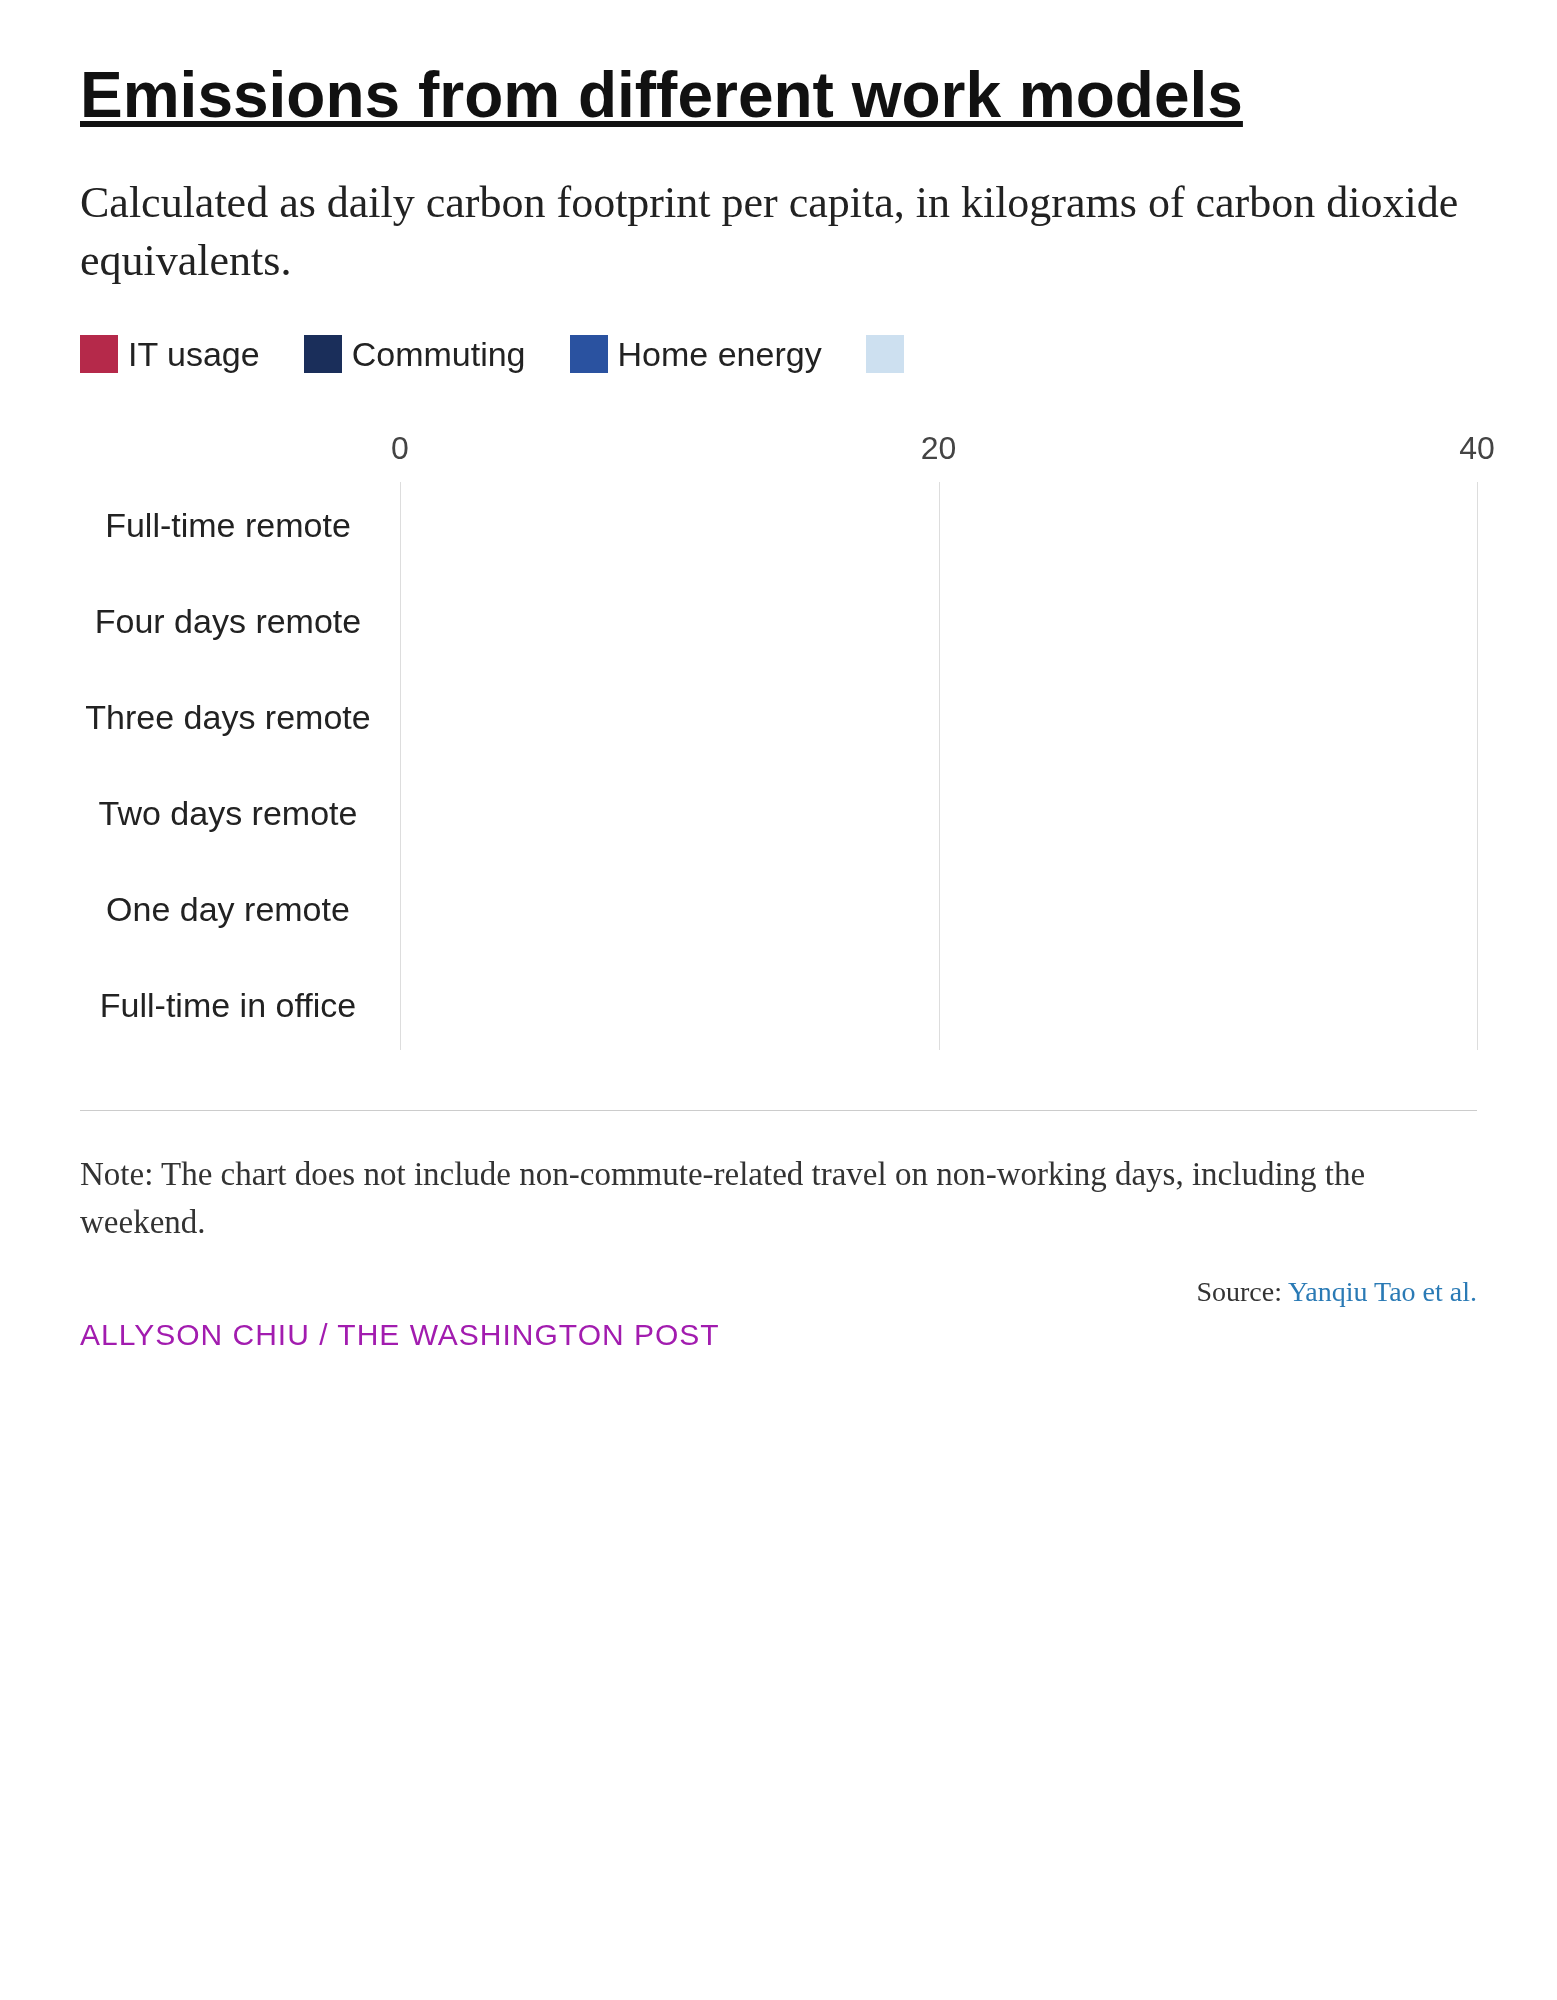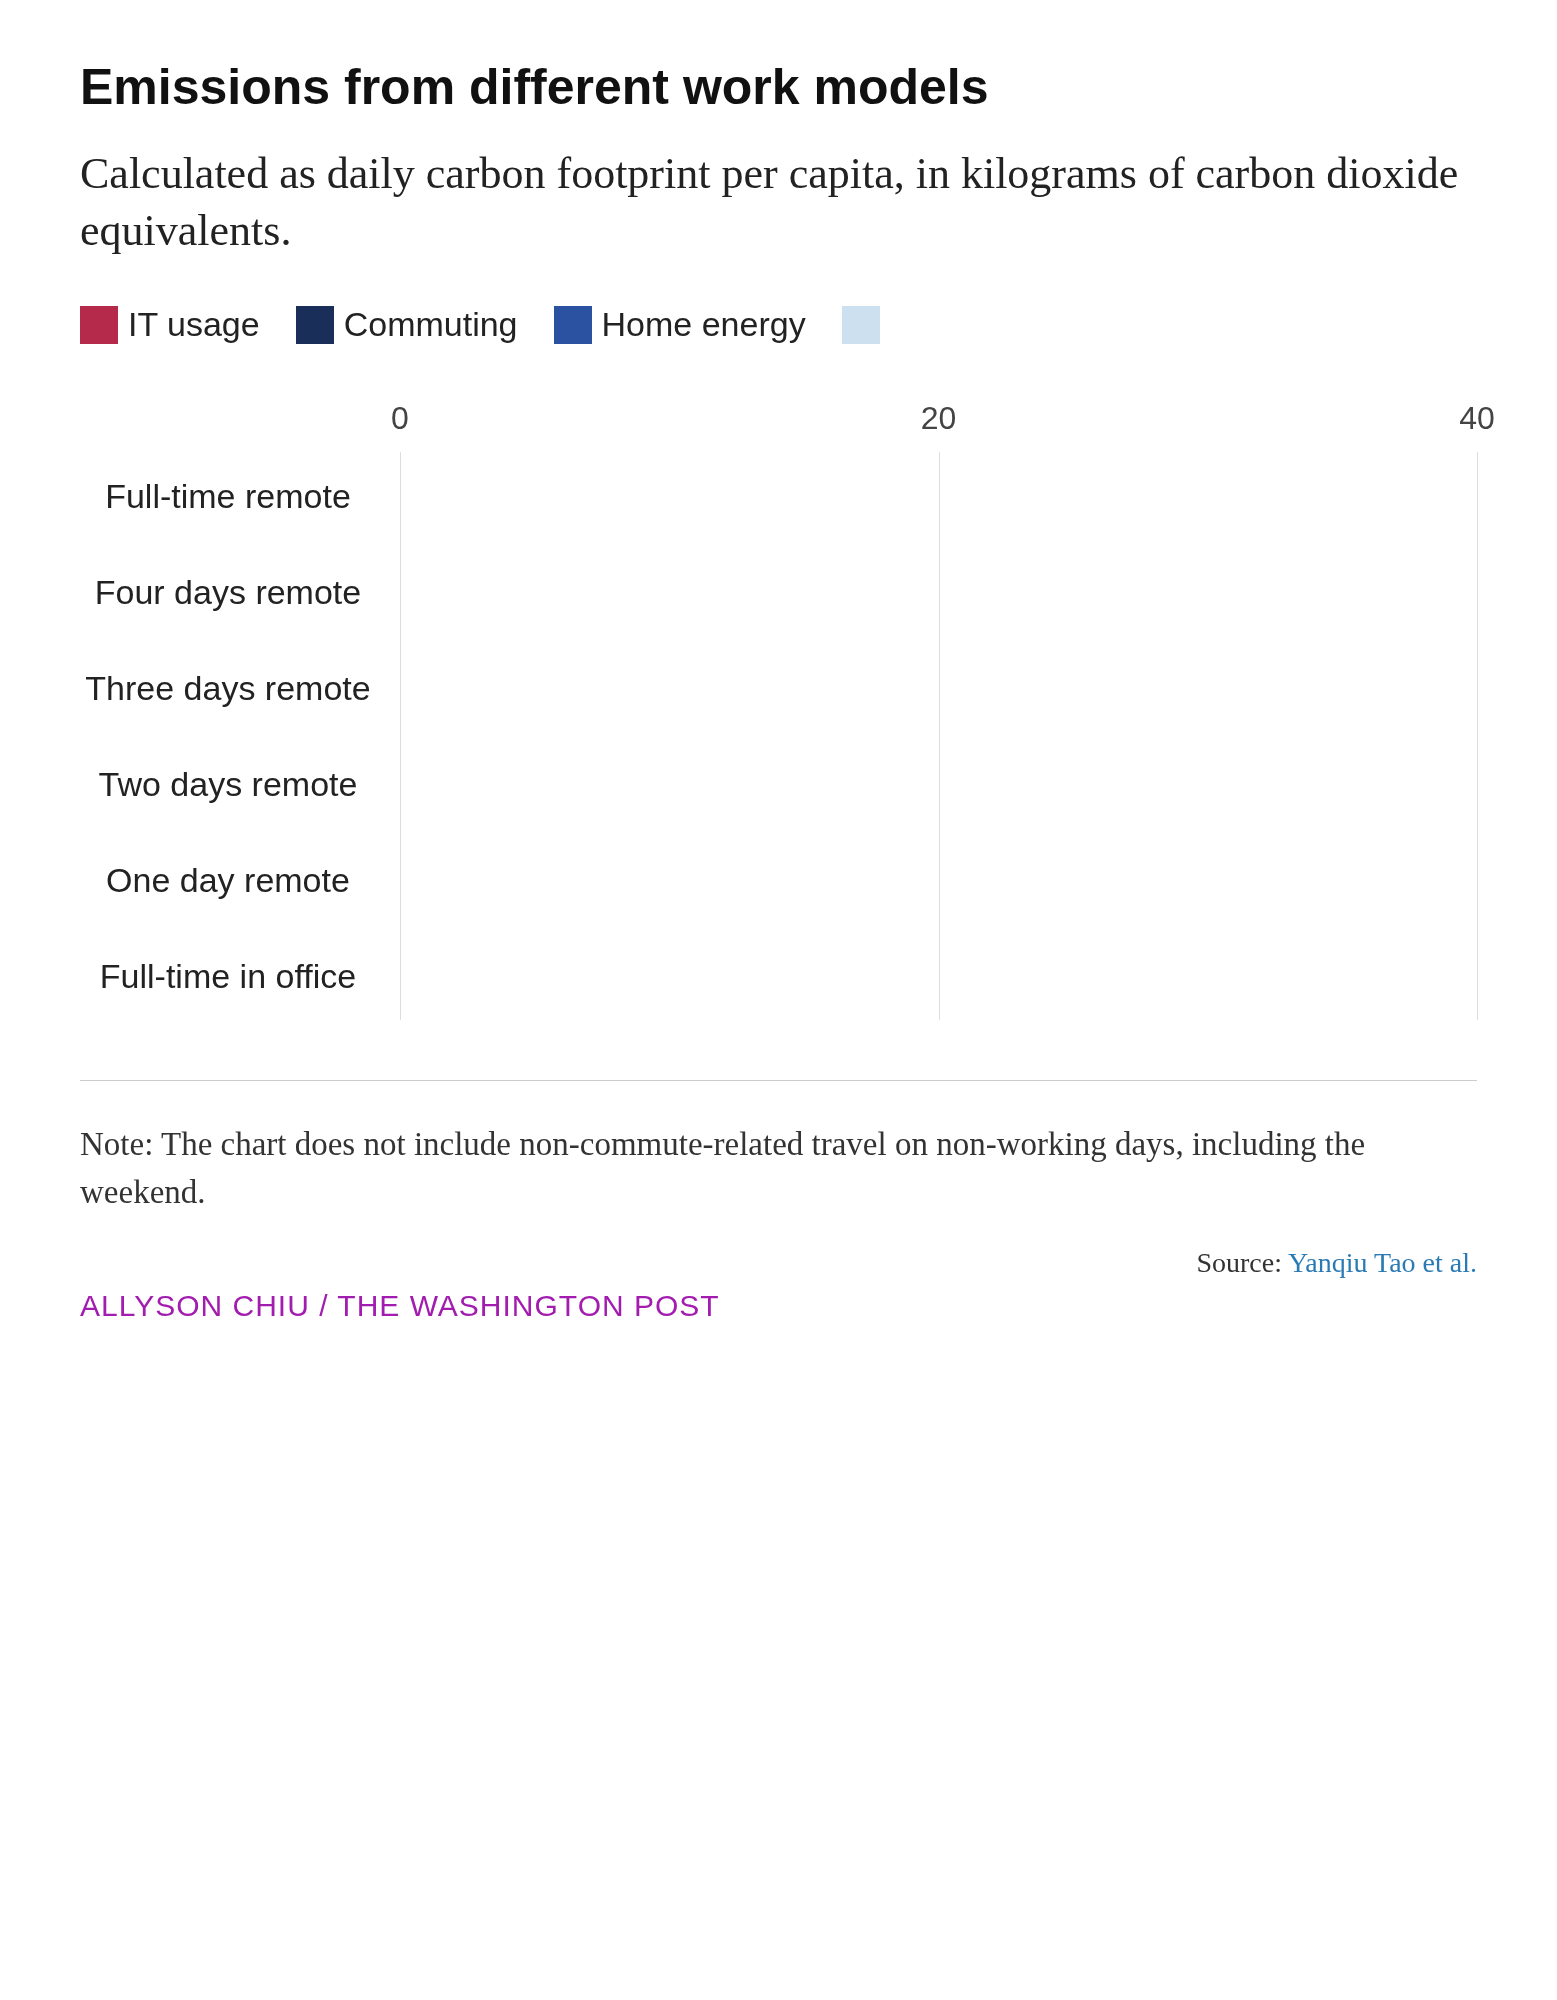--- a/index.html
+++ b/index.html
@@ -4,40 +4,41 @@
   <style>
     * { box-sizing: border-box; margin: 0; padding: 0; }
     body {
       background: #fff;
       font-family: Georgia, 'Times New Roman', serif;
       width: 1557px;
       min-height: 2000px;
       padding: 60px 80px;
     }
     .title {
-      font-size: 50px;
+      font-size: 64px;
       font-weight: 900;
       font-family: Arial, sans-serif;
       line-height: 1.1;
       color: #111;
-      margin-bottom: 30px;
+      margin-bottom: 44px;
+      text-decoration: underline;
     }
     .subtitle {
       font-size: 44px;
       font-weight: 400;
       color: #222;
       line-height: 1.3;
       margin-bottom: 40px;
       font-family: Georgia, serif;
       margin-top: 24px;
     }
     .legend {
       display: flex;
       flex-wrap: wrap;
-      gap: 8px 0;
+      gap: 8px 8px;
       font-size: 34px;
       font-family: Arial, sans-serif;
       color: #222;
       margin-bottom: 50px;
       align-items: center;
       line-height: 1.5;
     }
     .legend-item {
       display: flex;
       align-items: center;

